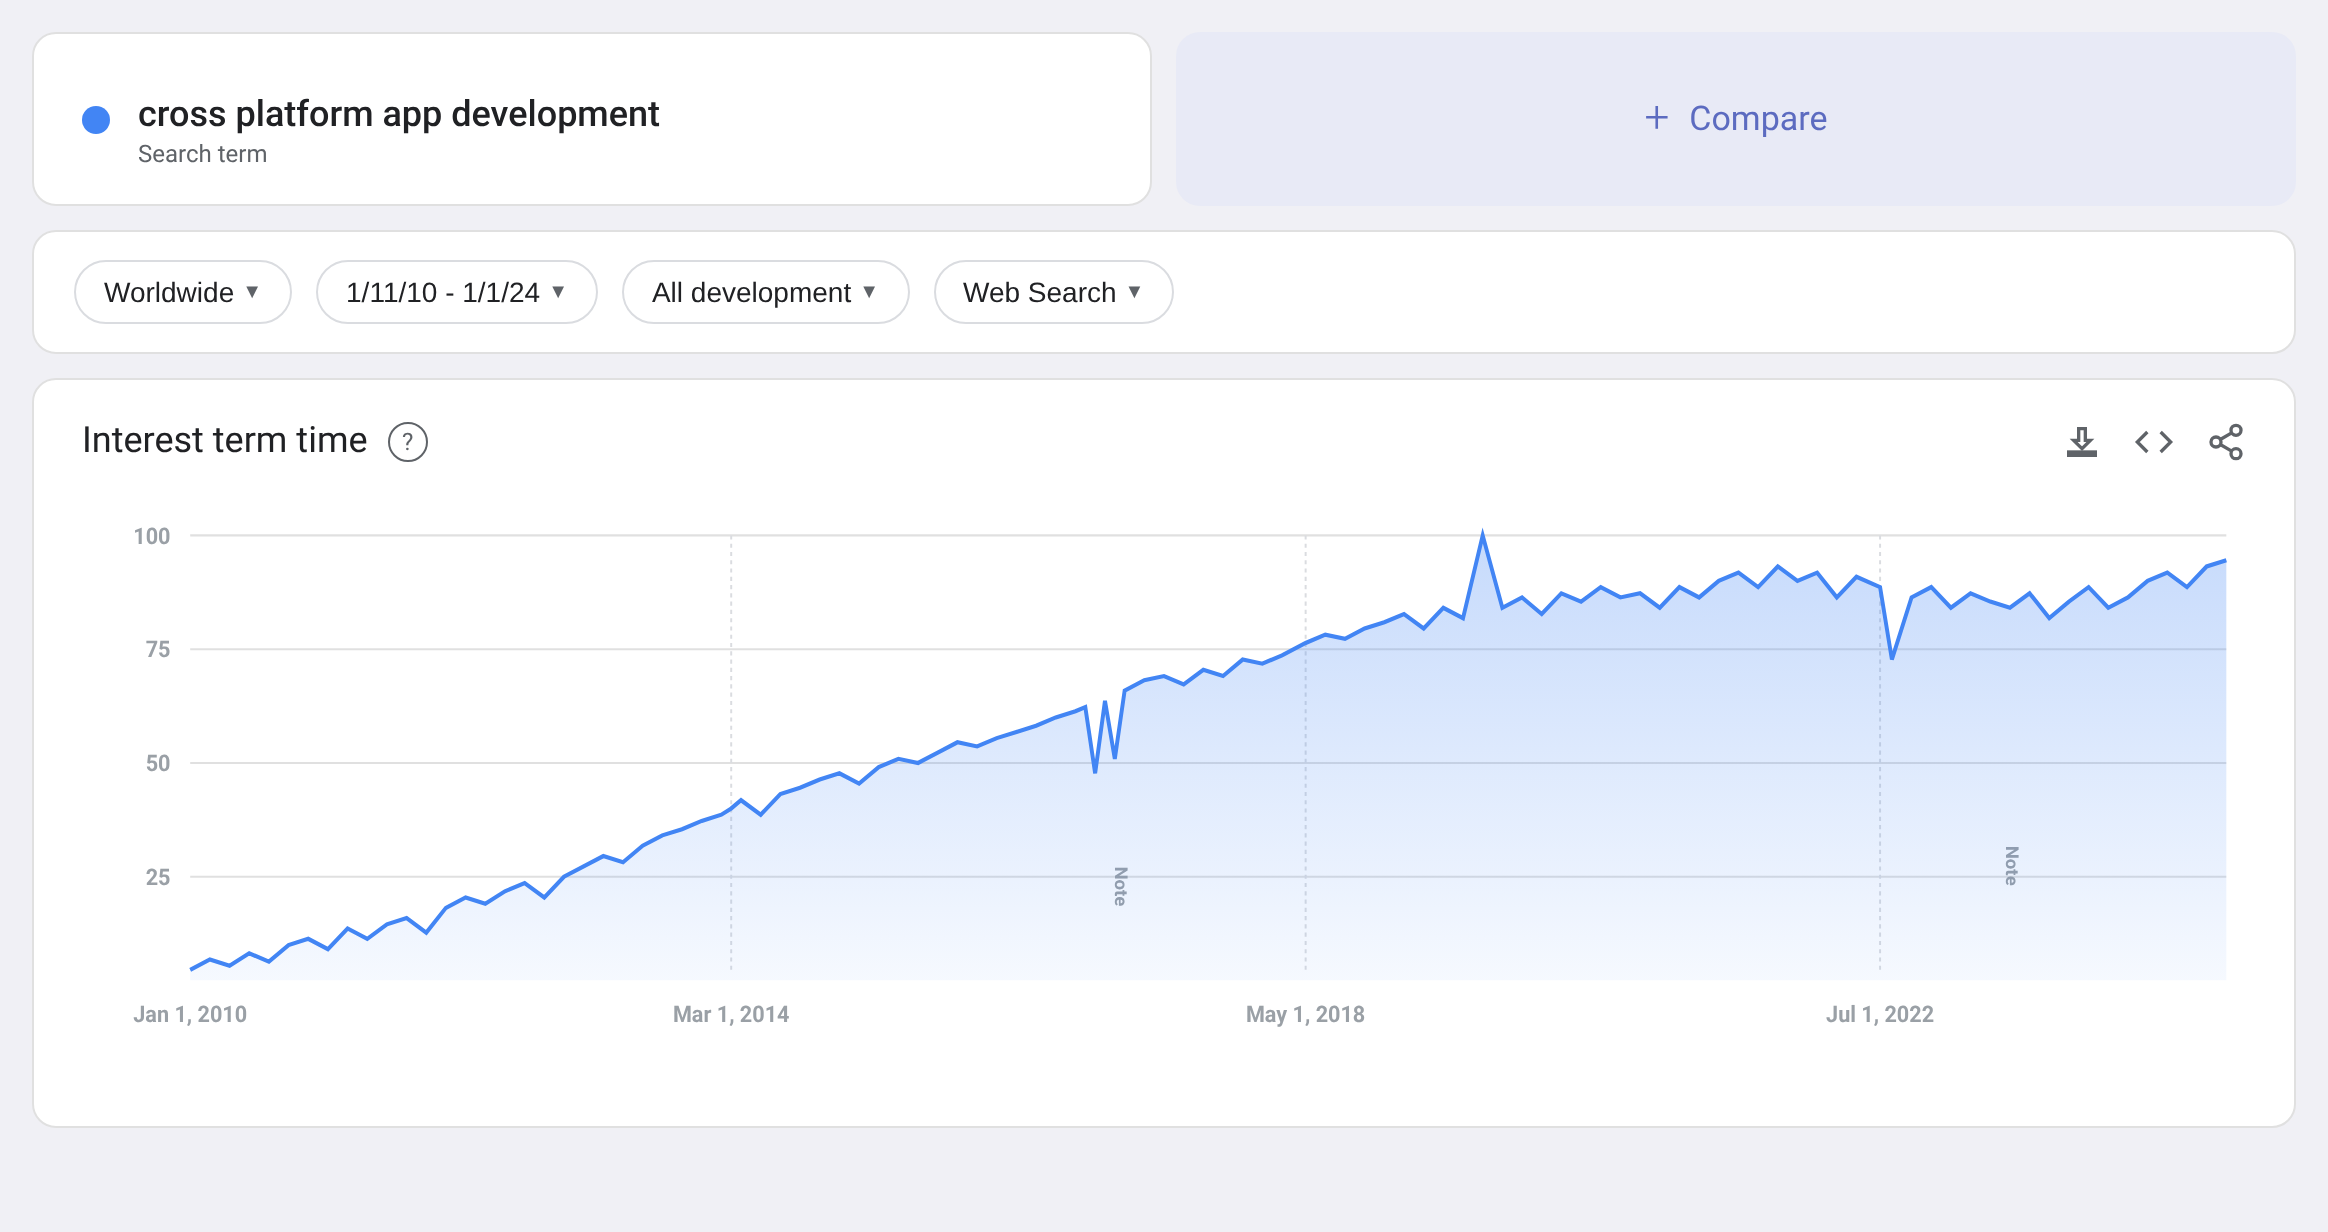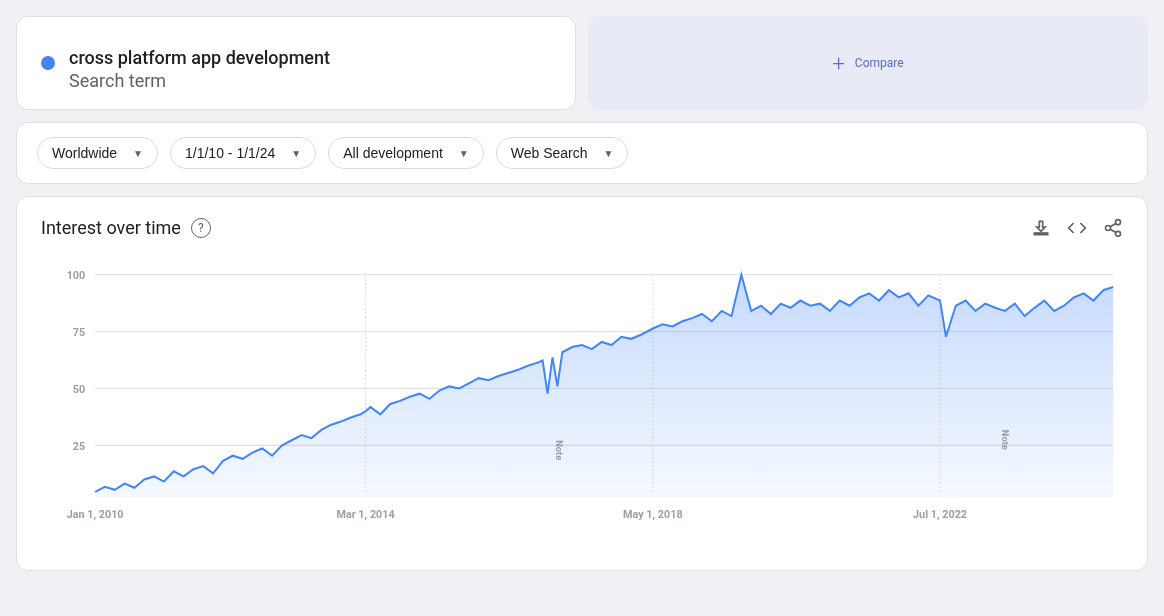--- a/index.html
+++ b/index.html
@@ -42,21 +42,21 @@
     }
 
     .search-term-title {
       font-size: 18px;
       font-weight: 500;
       color: #202124;
       margin-top: 12px;
     }
 
     .search-term-subtitle {
-      font-size: 18px;
+      font-size: 12px;
       color: #5f6368;
       margin-top: 2px;
     }
 
     .compare-card {
       width: 560px;
       background: #e8eaf6;
       border-radius: 12px;
       display: flex;
       align-items: center;
@@ -65,40 +65,40 @@
       cursor: pointer;
     }
 
     .compare-plus {
       font-size: 22px;
       color: #5c6bc0;
       font-weight: 300;
     }
 
     .compare-label {
-      font-size: 12px;
+      font-size: 17px;
       color: #5c6bc0;
       font-weight: 400;
     }
 
     .filters-section {
       background: #fff;
       margin: 0 16px;
       border-radius: 12px;
       padding: 14px 20px;
       display: flex;
       gap: 12px;
       align-items: center;
       border: 1px solid #e0e0e0;
     }
 
     .filter-btn {
       display: flex;
       align-items: center;
-      gap: 16px;
+      gap: 4px;
       border: 1px solid #dadce0;
       border-radius: 20px;
       padding: 7px 14px;
       background: #fff;
       cursor: pointer;
       font-size: 14px;
       color: #202124;
     }
 
     .filter-btn .chevron {
@@ -217,37 +217,37 @@
     <span class="compare-label">Compare</span>
   </div>
 </div>
 
 <div class="filters-section">
   <button class="filter-btn">
     <span>Worldwide</span>
     <span class="chevron">▼</span>
   </button>
   <button class="filter-btn">
-    <span>1/1/10 - 1/1/24</span>
+    <span>1/11/10 - 1/1/24</span>
     <span class="chevron">▼</span>
   </button>
   <button class="filter-btn">
     <span>All development</span>
     <span class="chevron">▼</span>
   </button>
   <button class="filter-btn">
     <span>Web Search</span>
     <span class="chevron">▼</span>
   </button>
 </div>
 
 <div class="chart-section">
   <div class="chart-header">
     <div class="chart-title-group">
-      <span class="chart-title">Interest over time</span>
+      <span class="chart-title">Interest term time</span>
       <div class="help-icon">
         <span>?</span>
       </div>
     </div>
     <div class="chart-actions">
       <div class="chart-action-btn">
         <svg width="20" height="20" viewBox="0 0 24 24" fill="none" stroke="#5f6368" stroke-width="2">
           <path d="M12 16L7 11h3V4h4v7h3z"></path>
           <path d="M20 18H4v2h16v-2z"></path>
         </svg>

